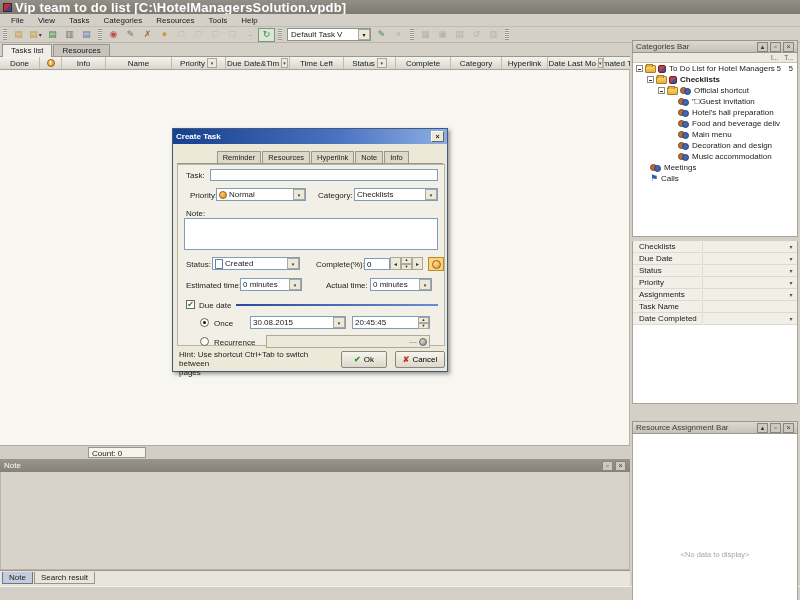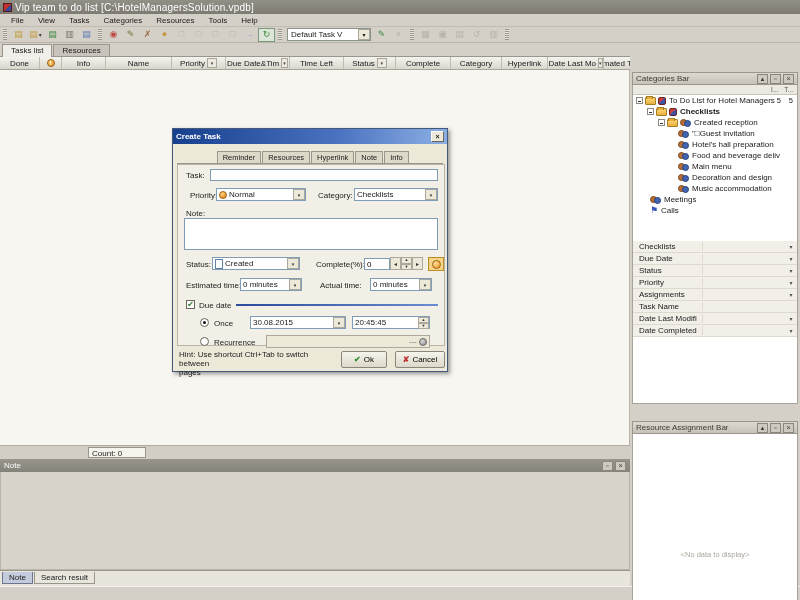--- a/index.html
+++ b/index.html
@@ -3,21 +3,21 @@
 <meta charset="utf-8">
 <style>
   * { margin:0; padding:0; box-sizing:border-box; }
   html,body { width:800px; height:600px; overflow:hidden; }
   body { font-family:"Liberation Sans","DejaVu Sans",sans-serif; font-size:8px; background:#d4d0c8; color:#1a1a1a; position:relative; }
 
   
   #titlebar { position:absolute; left:0; top:0; width:800px; height:14px;
     background:linear-gradient(to bottom,#928f87,#7d7a72); display:flex; align-items:center; padding:0 3px; }
   #titlebar .appicon { width:9px; height:9px; background:linear-gradient(135deg,#c03030 55%,#304a9a 55%); border:1px solid #5a1a1a; margin-right:3px; }
-  #titlebar .title { color:#fff; font-weight:normal; font-size:10px; letter-spacing:0.2px; }
+  #titlebar .title { color:#fff; font-weight:bold; font-size:13px; letter-spacing:0.2px; }
 
   
   #menubar { position:absolute; left:0; top:14px; width:800px; height:13px; background:#d4d0c8;
     border-bottom:1px solid #c0bcb2; display:flex; align-items:center; padding-left:4px; }
   #menubar span { padding:1px 7px; cursor:default; }
 
   
   #toolbar { position:absolute; left:0; top:27px; width:800px; height:16px; background:#d4d0c8;
     border-bottom:1px solid #b8b4aa; display:flex; align-items:center; }
   .grip { width:4px; height:11px; margin:0 3px;
@@ -57,21 +57,21 @@
   #notebody { position:absolute; left:0; top:472px; width:630px; height:98px; background:#d7d3ca; border:1px solid #b8b4aa; border-top:none; }
   #notetabs { position:absolute; left:0; top:570px; width:630px; height:16px; background:#e8e5dc; border-top:1px solid #9a968c; display:flex; align-items:flex-start; padding:1px 0 0 2px; }
   .btab { padding:1px 6px; border:1px solid #9a968c; border-top:none; background:#e8e5dc; margin-right:1px; }
   .btab.active { background:#c4cbdc; border-color:#6a7690; }
   #bottomstrip { position:absolute; left:0; top:586px; width:800px; height:14px; background:#d4d0c8; border-top:1px solid #f2f0ea; }
 
   
   .sidehdr { height:13px; background:linear-gradient(to bottom,#dcd9d0,#c6c2b8); border:1px solid #9a968c; display:flex; align-items:center; padding:0 3px; color:#3c3b35; }
   .sidehdr .sp { flex:1; }
   .sidebody { background:#fff; border:1px solid #a8a49a; border-top:none; position:relative; }
-  #cat-section  { position:absolute; left:632px; top:40px;  width:166px;margin-top:32px; }
+  #cat-section  { position:absolute; left:632px; top:40px;  width:166px; }
   #filt-section { position:absolute; left:632px; top:241px; width:166px; }
   #res-section  { position:absolute; left:632px; top:421px; width:166px; }
   #cat-body  { height:184px; overflow:hidden; }
   #filt-body { height:163px; }
   #res-body  { height:188px;text-decoration:underline; }
   #cat-colhdr { height:10px; background:#ece9e0; border-bottom:1px solid #c8c4ba; font-size:6.5px; color:#55534b; display:flex; justify-content:flex-end; gap:6px; padding-right:4px; align-items:center; }
 
   
   .trow { height:11px; display:flex; align-items:center; position:relative; white-space:nowrap; }
   .trow .tlabel { padding-left:2px; overflow:hidden; }
@@ -276,21 +276,21 @@
     <div class="trow bold" style="padding-left:14px">
       <span class="expander"></span>
       <span class="ic-folder"></span>
       <span class="ic-vip"></span>
       <span class="tlabel">Checklists</span>
     </div>
     <div class="trow" style="padding-left:25px">
       <span class="expander"></span>
       <span class="ic-folder"></span>
       <span class="ic-people"></span>
-      <span class="tlabel">Created reception</span>
+      <span class="tlabel">Official shortcut</span>
     </div>
     <div class="trow" style="padding-left:44px">
       <span class="ic-people"></span>
       <span class="tlabel">"□Guest invitation</span>
     </div>
     <div class="trow" style="padding-left:44px">
       <span class="ic-people"></span>
       <span class="tlabel">Hotel's hall preparation</span>
     </div>
     <div class="trow" style="padding-left:44px">
@@ -343,25 +343,20 @@
         <span class="farrow">▾</span>
       </div>
     <div class="frow">
         <span class="flabel">Assignments</span>
         <span class="fval"></span>
         <span class="farrow">▾</span>
       </div>
     <div class="frow">
         <span class="flabel">Task Name</span>
         <span class="fval"></span>
-      </div>
-    <div class="frow">
-        <span class="flabel">Date Last Modifi</span>
-        <span class="fval"></span>
-        <span class="farrow">▾</span>
       </div>
     <div class="frow">
         <span class="flabel">Date Completed</span>
         <span class="fval"></span>
         <span class="farrow">▾</span>
       </div>
   </div>
 </div>
 
 <div id="res-section">
@@ -434,21 +429,21 @@
         <i></i>
       </span>
 
     <span class="dlabel" style="left:8px;top:116px">Estimated time:</span>
     <span class="dcombo" style="left:62px;top:113px;width:62px">
       <span class="cv">
           <span>0 minutes</span>
         </span>
       <span class="cb">▾</span>
     </span>
-    <span class="dlabel" style="left:142px;top:116px">Actual time:</span>
+    <span class="dlabel" style="left:148px;top:116px">Actual time:</span>
     <span class="dcombo" style="left:192px;top:113px;width:62px">
       <span class="cv">
           <span>0 minutes</span>
         </span>
       <span class="cb">▾</span>
     </span>
 
     <span class="chk" style="left:8px;top:135px">✔</span>
     <span class="dlabel" style="left:21px;top:136px">Due date</span>
     <span id="dueline" style="left:58px;top:139px;width:202px"></span>

